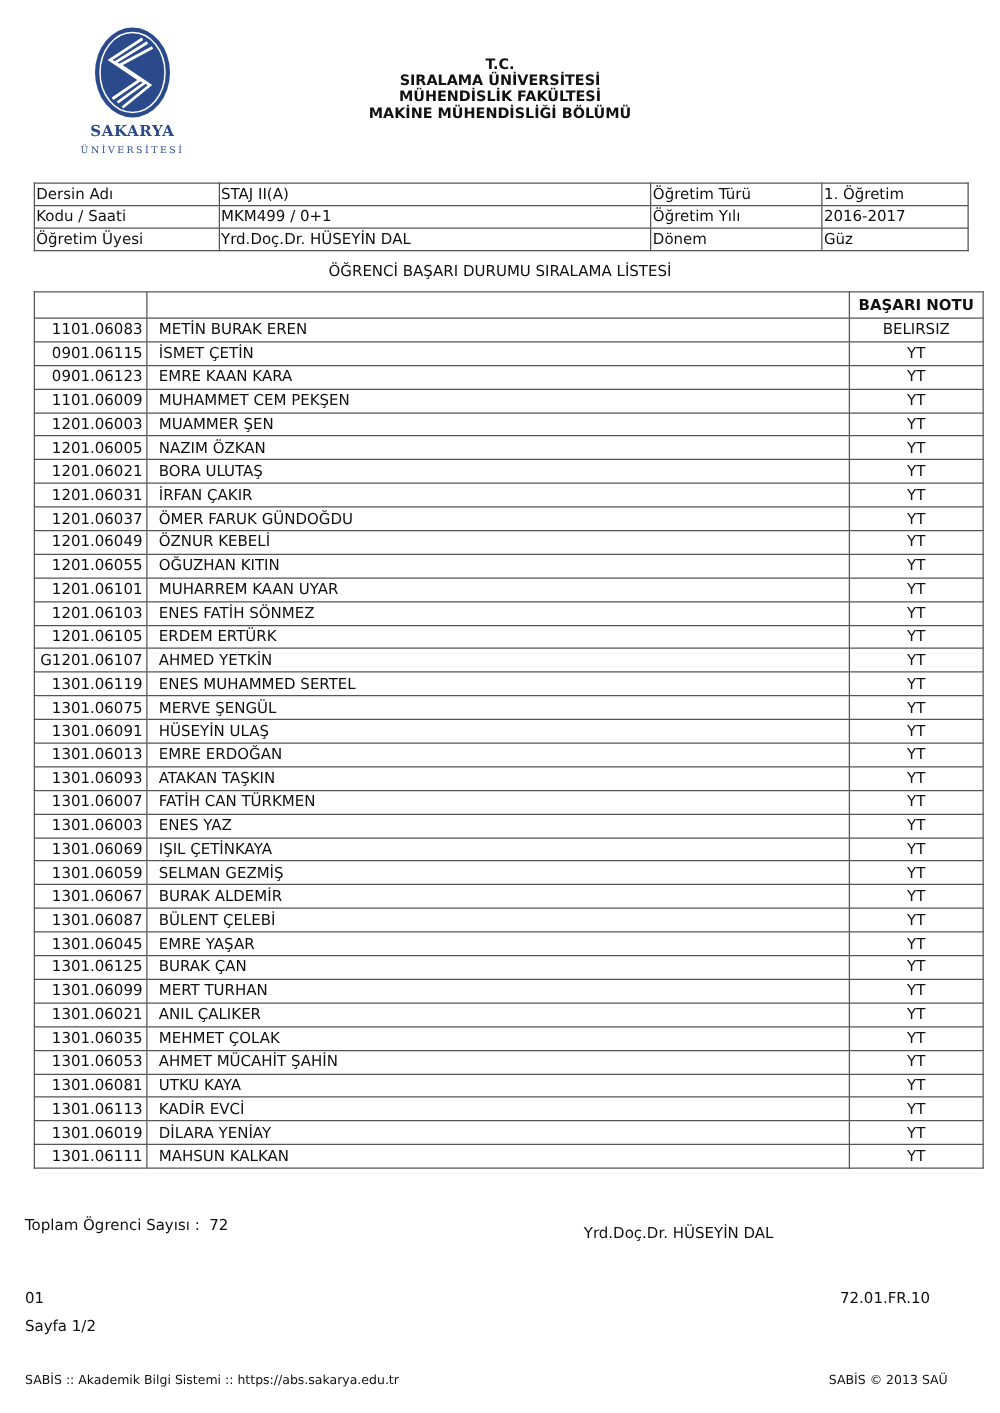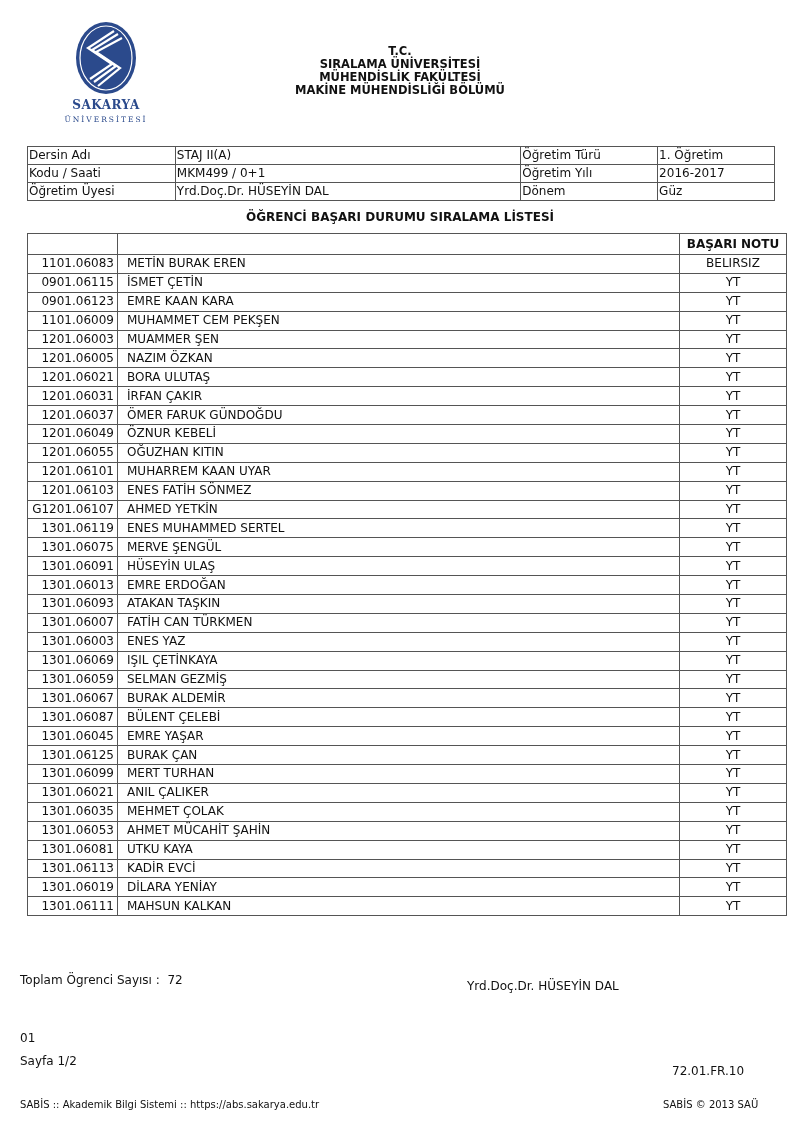--- a/index.html
+++ b/index.html
@@ -23,21 +23,21 @@
       font-weight: bold; font-size: 11.5px; line-height: 13px;
     }
     table { border-collapse: collapse; margin-left: 7px; }
     .info {
       position: absolute; left: 20px; top: 146px; width: 748px;
       font-size: 12px;
     }
     .info td { border: 1px solid #555; padding: 0 1px; height: 17px; line-height: 17px; white-space: nowrap; }
     .title {
       position: absolute; left: 0; top: 210px; width: 800px; text-align: center;
-      font-weight: bold; font-size: 12px;
+      font-weight: normal; font-size: 12px;
     }
     .list {
       position: absolute; left: 20px; top: 233px; width: 760px;
       font-size: 12px;
     }
     .list td { border: 1px solid #555; height: 17.9px; line-height: 17px; padding: 0 2px; white-space: nowrap; }
     .list td.num { width: 84px; text-align: right; padding-right: 3px; }
     .list td.name { width: 550px; padding-left: 9px; }
     .list td.grade { text-align: center; }
     .list th { border: 1px solid #555; height: 18px; font-weight: bold; font-size: 12px; }
@@ -165,20 +165,25 @@
         <td class="num">1201.06101</td>
         <td class="name">MUHARREM KAAN UYAR</td>
         <td class="grade">YT</td>
       </tr>
       <tr>
         <td class="num">1201.06103</td>
         <td class="name">ENES FATİH SÖNMEZ</td>
         <td class="grade">YT</td>
       </tr>
       <tr>
+        <td class="num">1201.06105</td>
+        <td class="name">ERDEM ERTÜRK</td>
+        <td class="grade">YT</td>
+      </tr>
+      <tr>
         <td class="num">G1201.06107</td>
         <td class="name">AHMED YETKİN</td>
         <td class="grade">YT</td>
       </tr>
       <tr>
         <td class="num">1301.06119</td>
         <td class="name">ENES MUHAMMED SERTEL</td>
         <td class="grade">YT</td>
       </tr>
       <tr>
@@ -283,16 +288,16 @@
       </tr>
     </tbody>
 </table>
 
 <div class="foot" style="left:20px; top:973px;">
   <span>Toplam Ögrenci Sayısı :</span>&nbsp;
   <span>72</span>
 </div>
 <div class="foot" style="left:467px; top:979px;">Yrd.Doç.Dr. HÜSEYİN DAL</div>
 <div class="foot" style="left:20px; top:1031px;">01</div>
-<div class="foot" style="left:672px; top:1031px;margin-top:33px;">72.01.FR.10</div>
+<div class="foot" style="left:672px; top:1031px;">72.01.FR.10</div>
 <div class="foot" style="left:20px; top:1054px;">Sayfa 1/2</div>
 <div class="small" style="left:20px; top:1099px;">SABİS :: Akademik Bilgi Sistemi :: https://abs.sakarya.edu.tr</div>
 <div class="small" style="left:663px; top:1099px;">SABİS © 2013 SAÜ</div>
 
 </body></html>

